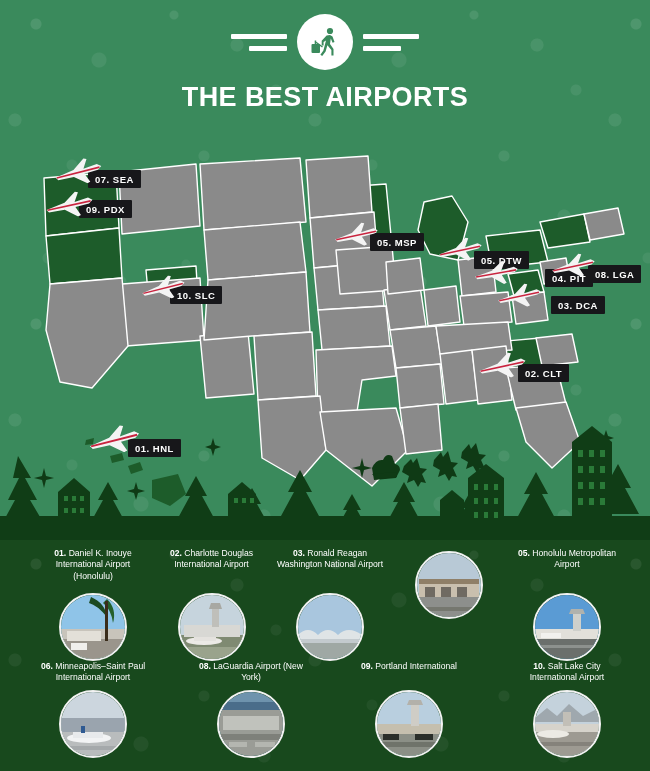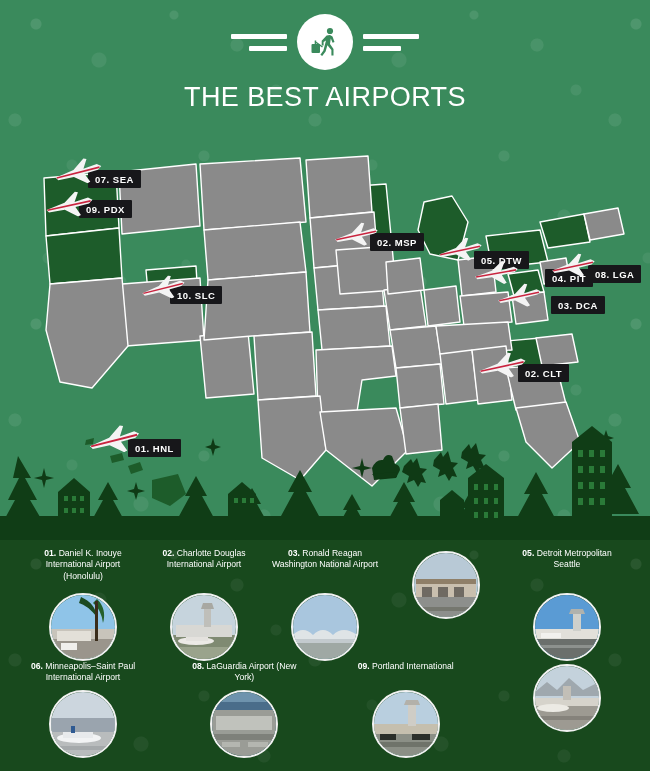--- a/index.html
+++ b/index.html
@@ -40,42 +40,42 @@
   .dashes.left i:nth-child(1){width:56px;margin-left:0;}
   .dashes.left i:nth-child(2){width:38px;margin-left:18px;}
   .dashes.right i:nth-child(1){width:56px;}
   .dashes.right i:nth-child(2){width:38px;margin-right:18px;}
   .logo-circle{
     width:56px;height:56px;border-radius:50%;background:#fff;
     display:flex;align-items:center;justify-content:center;flex:0 0 auto;
   }
   .title-wrap{text-align:center;margin-top:12px;}
   .title-wrap div{
-    color:#fff;font-weight:normal;font-size:27px;letter-spacing:.4px;line-height:1.18;
+    color:#fff;font-weight:bold;font-size:27px;letter-spacing:.4px;line-height:1.18;
   }
 
   
   .map-area{position:relative;width:585px;height:390px;}
   .map-svg{position:absolute;left:0;top:0;}
 
   .plabel{
     position:absolute;background:#17171a;color:#fff;
     font-size:9.5px;font-weight:bold;letter-spacing:.5px;
     padding:3.5px 7px 3.5px 7px;white-space:nowrap;
     border-radius:1px;z-index:6;
   }
   .plane{position:absolute;z-index:7;}
 
   
   .silhouette{position:absolute;left:0;bottom:0;width:650px;height:120px;z-index:8;pointer-events:none;}
 
   
   .legend{
     position:relative;background:#18491d;width:650px;height:231px;
-    box-sizing:border-box;padding:8px 10px 0 10px;
+    box-sizing:border-box;padding:8px 10px 0 20px;
   }
   .legend .snowpat{opacity:.75;}
   .lrow{display:flex;justify-content:space-between;position:relative;z-index:3;padding:0 18px;}
   .lrow.r2{margin-top:0;}
   .lcell{width:110px;display:flex;flex-direction:column;align-items:center;}
   .lcap{
     color:#ffffff;font-size:8.6px;line-height:1.33;text-align:center;
     height:42px;display:block;
   }
   .lrow.r2 .lcap{height:26px;}
@@ -192,21 +192,21 @@
     <svg class="plane" style="left:139px;top:126px;transform:rotate(-12deg)" width="48" height="24" viewBox="0 0 52 26">
       <path d="M3 14 L22 10 L34 1 L37 2 L32 11 L46 9 L50 12 L46 15 L32 16 L36 25 L33 26 L21 17 L5 17 Z" fill="#f4f4f4"></path>
       <path d="M4 13.6 L48 11.8 L48 13.6 L4 15.1 Z" fill="#c9243f"></path>
     </svg>
     <div class="plabel" style="left:170px;top:136px">10. SLC</div>
 
     <svg class="plane" style="left:332px;top:73px;transform:rotate(-10deg)" width="48" height="24" viewBox="0 0 52 26">
       <path d="M3 14 L22 10 L34 1 L37 2 L32 11 L46 9 L50 12 L46 15 L32 16 L36 25 L33 26 L21 17 L5 17 Z" fill="#f4f4f4"></path>
       <path d="M4 13.6 L48 11.8 L48 13.6 L4 15.1 Z" fill="#c9243f"></path>
     </svg>
-    <div class="plabel" style="left:370px;top:83px">02. MSP</div>
+    <div class="plabel" style="left:370px;top:83px">05. MSP</div>
 
     <svg class="plane" style="left:436px;top:88px;transform:rotate(-10deg)" width="48" height="24" viewBox="0 0 52 26">
       <path d="M3 14 L22 10 L34 1 L37 2 L32 11 L46 9 L50 12 L46 15 L32 16 L36 25 L33 26 L21 17 L5 17 Z" fill="#f4f4f4"></path>
       <path d="M4 13.6 L48 11.8 L48 13.6 L4 15.1 Z" fill="#c9243f"></path>
     </svg>
     <div class="plabel" style="left:474px;top:101px">05. DTW</div>
 
     <svg class="plane" style="left:472px;top:111px;transform:rotate(-8deg)" width="48" height="24" viewBox="0 0 52 26">
       <path d="M3 14 L22 10 L34 1 L37 2 L32 11 L46 9 L50 12 L46 15 L32 16 L36 25 L33 26 L21 17 L5 17 Z" fill="#f4f4f4"></path>
       <path d="M4 13.6 L48 11.8 L48 13.6 L4 15.1 Z" fill="#c9243f"></path>
@@ -369,21 +369,21 @@
               <rect x="2" y="26" width="60" height="5" fill="#8f7f68"></rect>
               <rect x="8" y="34" width="10" height="10" fill="#6f6a62"></rect>
               <rect x="24" y="34" width="10" height="10" fill="#6f6a62"></rect>
               <rect x="40" y="34" width="10" height="10" fill="#6f6a62"></rect>
               <rect x="0" y="54" width="64" height="4" fill="#75776f"></rect>
             </svg>
         </div>
       </div>
 
       <div class="lcell">
-        <span class="lcap"><b>05.</b><span> Detroit Metropolitan Seattle</span></span>
+        <span class="lcap"><b>05.</b><span> Honolulu Metropolitan Airport</span></span>
         <div class="thumb">
           <svg width="64" height="64" viewBox="0 0 64 64">
               <rect width="64" height="64" fill="#5a9bd4"></rect>
               <rect y="42" width="64" height="22" fill="#6b6f6c"></rect>
               <rect x="0" y="34" width="64" height="10" fill="#e2e0da"></rect>
               <rect x="38" y="14" width="8" height="22" fill="#cfd0cb"></rect>
               <path d="M36 14 l12 0 l2 5 l-16 0 Z" fill="#b0b2ad"></path>
               <rect x="0" y="50" width="64" height="3" fill="#8d918e"></rect>
               <rect x="6" y="38" width="20" height="5" fill="#f2f1ee"></rect>
             </svg>
@@ -435,20 +435,21 @@
               <rect x="34" y="8" width="8" height="26" fill="#cfcdc6"></rect>
               <path d="M32 8 l12 0 l2 5 l-16 0 Z" fill="#b3b1aa"></path>
               <rect x="0" y="50" width="64" height="5" fill="#6f736a"></rect>
               <rect x="6" y="42" width="16" height="6" fill="#2b2f2a"></rect>
               <rect x="38" y="42" width="18" height="6" fill="#2b2f2a"></rect>
             </svg>
         </div>
       </div>
 
       <div class="lcell">
+        <span class="lcap"><b>10.</b><span> Salt Lake City International Airport</span></span>
         <div class="thumb">
           <svg width="64" height="64" viewBox="0 0 64 64">
               <rect width="64" height="64" fill="#c4d2dc"></rect>
               <path d="M0 26 l12-10 l10 8 l12-12 l14 12 l16-8 l0 14 l-64 0 Z" fill="#9fa8ae"></path>
               <rect y="38" width="64" height="26" fill="#9d9a92"></rect>
               <rect x="0" y="32" width="64" height="8" fill="#d6d3cb"></rect>
               <rect x="28" y="20" width="8" height="14" fill="#c2bfb7"></rect>
               <ellipse cx="18" cy="42" rx="16" ry="4" fill="#eceae4"></ellipse>
               <rect x="0" y="50" width="64" height="4" fill="#85827b"></rect>
             </svg>

